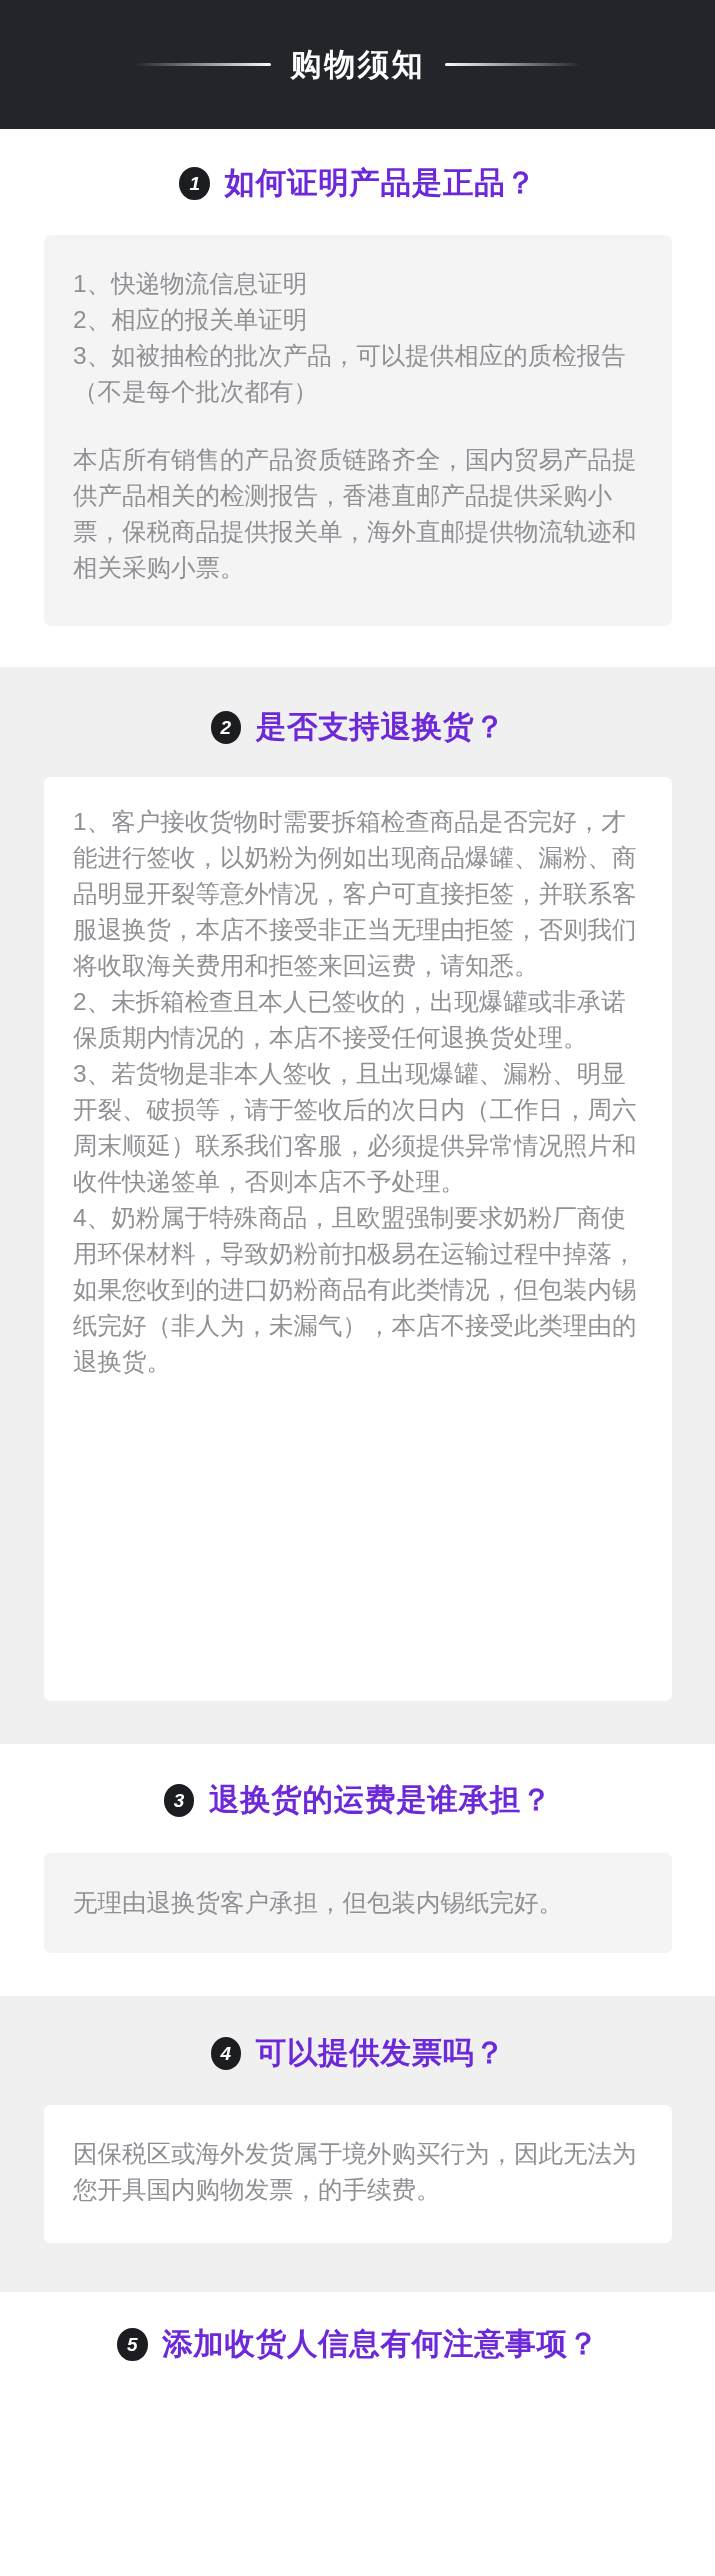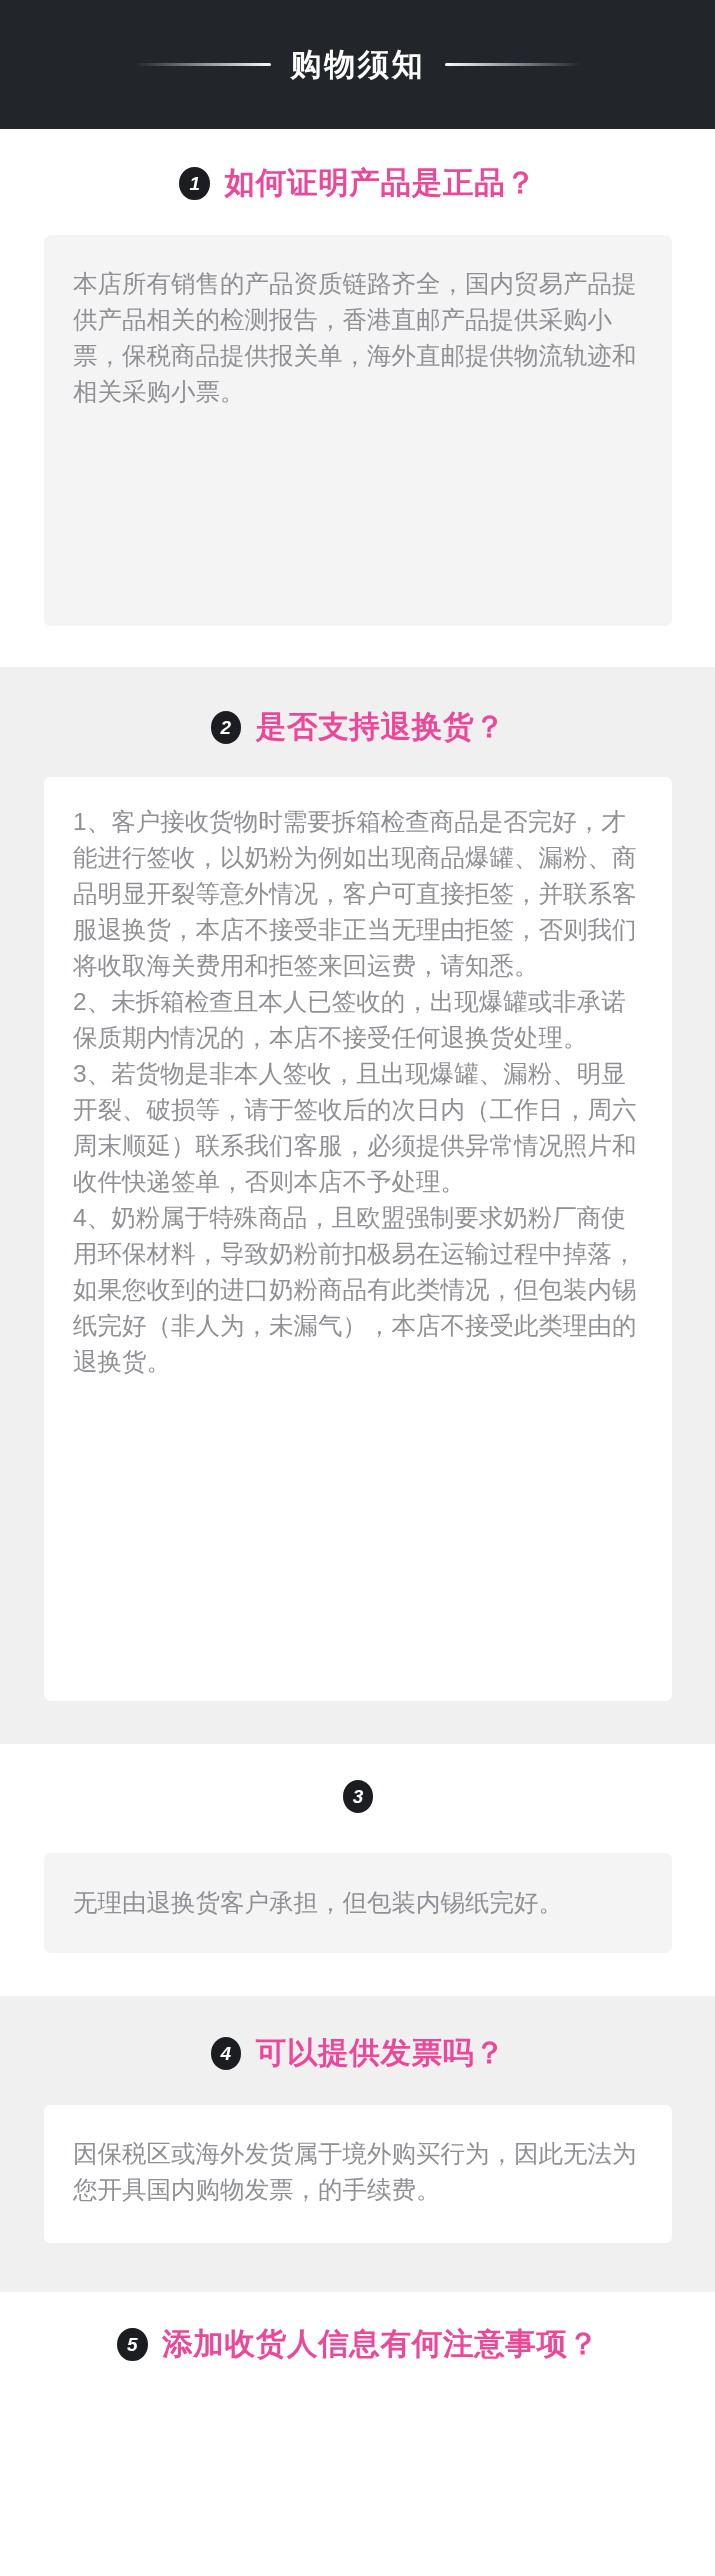--- a/index.html
+++ b/index.html
@@ -32,21 +32,21 @@
   .sec-title {
     position:absolute; left:0; width:100%;
     display:flex; align-items:center; justify-content:center; gap:14.6px;
   }
   .sec-num {
     width:30.5px; height:33px; background:#1c1d21; border-radius:50%;
     color:#ffffff; font-size:19px; font-weight:800; font-style:italic;
     display:flex; align-items:center; justify-content:center; flex:0 0 auto;
   }
   .sec-title-text {
-    font-size:30.5px; font-weight:800; color:#ec4899; letter-spacing:0.7px;
+    font-size:30.5px; font-weight:800; color:#6d28d9; letter-spacing:0.7px;
     white-space:nowrap;
   }
   .t1 { top:163px; }
   .t2 { top:707px; }
   .t3 { top:1780px; }
   .t4 { top:2033px; }
   .t5 { top:2324px; }
 
   
   .box {
@@ -80,36 +80,40 @@
 
   <div class="band band-2"></div>
 
   <div class="band band-4"></div>
 
   <div class="sec-title t1">
     <div class="sec-num">1</div>
     <div class="sec-title-text">如何证明产品是正品？</div>
   </div>
   <div class="box box-gray b1">
+    <p>1、快递物流信息证明
+2、相应的报关单证明
+3、如被抽检的批次产品，可以提供相应的质检报告（不是每个批次都有）</p>
     <p>本店所有销售的产品资质链路齐全，国内贸易产品提供产品相关的检测报告，香港直邮产品提供采购小票，保税商品提供报关单，海外直邮提供物流轨迹和相关采购小票。</p>
   </div>
 
   <div class="sec-title t2">
     <div class="sec-num">2</div>
     <div class="sec-title-text">是否支持退换货？</div>
   </div>
   <div class="box box-white b2">
     <p>1、客户接收货物时需要拆箱检查商品是否完好，才能进行签收，以奶粉为例如出现商品爆罐、漏粉、商品明显开裂等意外情况，客户可直接拒签，并联系客服退换货，本店不接受非正当无理由拒签，否则我们将收取海关费用和拒签来回运费，请知悉。
 2、未拆箱检查且本人已签收的，出现爆罐或非承诺保质期内情况的，本店不接受任何退换货处理。
 3、若货物是非本人签收，且出现爆罐、漏粉、明显开裂、破损等，请于签收后的次日内（工作日，周六周末顺延）联系我们客服，必须提供异常情况照片和收件快递签单，否则本店不予处理。
 4、奶粉属于特殊商品，且欧盟强制要求奶粉厂商使用环保材料，导致奶粉前扣极易在运输过程中掉落，如果您收到的进口奶粉商品有此类情况，但包装内锡纸完好（非人为，未漏气），本店不接受此类理由的退换货。</p>
   </div>
 
   <div class="sec-title t3">
     <div class="sec-num">3</div>
+    <div class="sec-title-text">退换货的运费是谁承担？</div>
   </div>
   <div class="box box-gray b3">
     <p>无理由退换货客户承担，但包装内锡纸完好。</p>
   </div>
 
   <div class="sec-title t4">
     <div class="sec-num">4</div>
     <div class="sec-title-text">可以提供发票吗？</div>
   </div>
   <div class="box box-white b4">

